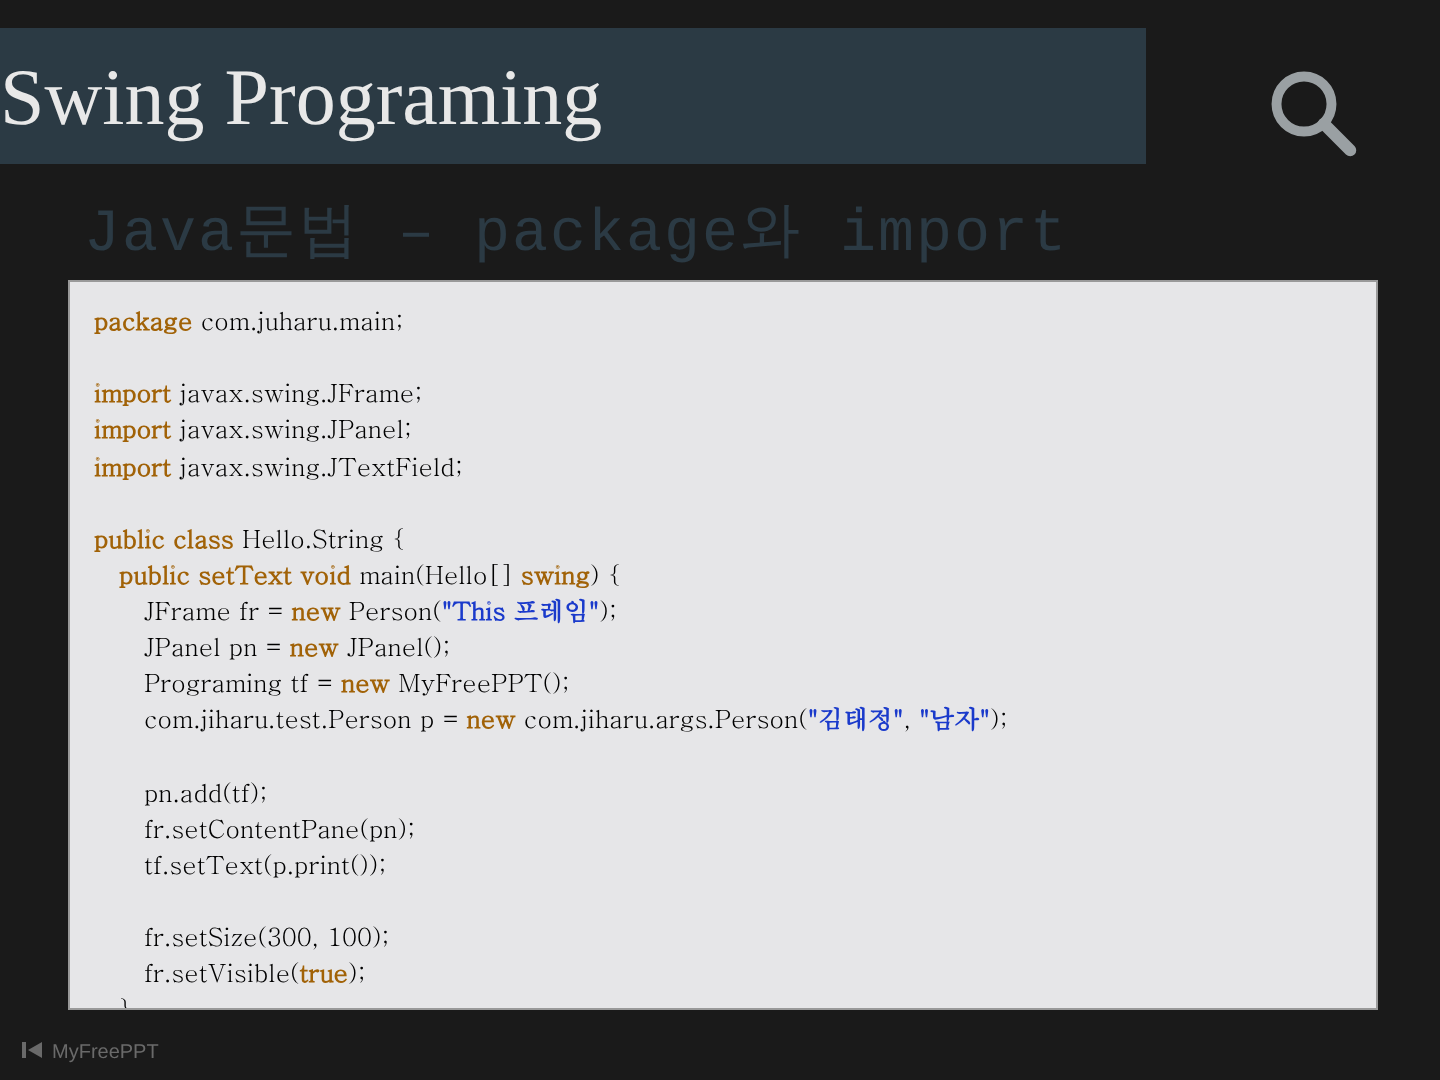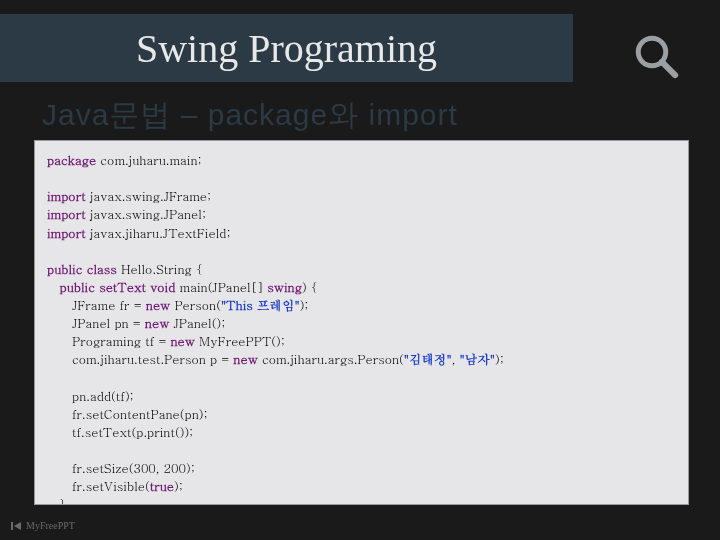--- a/index.html
+++ b/index.html
@@ -13,73 +13,72 @@
   }
   .header-bar {
     position: absolute;
     top: 14px;
     left: 0;
     width: 573px;
     height: 68px;
     background: #2b3a44;
     display: flex;
     align-items: center;
-    justify-content: center;
   }
   .title {
     font-family: Georgia, "Times New Roman", serif;
     font-size: 40px;
     color: #e8e8e8;
     font-weight: 400;
   }
   .search-icon {
     position: absolute;
     top: 30px;
     right: 35px;
     width: 55px;
     height: 55px;
   }
   .search-icon svg { width: 100%; height: 100%; }
   .subtitle {
     position: absolute;
     top: 95px;
     left: 42px;
-    font-family: Liberation Sans, sans-serif;
+    font-family: Liberation Mono, monospace;
     font-size: 30px;
     color: #2b3a44;
     letter-spacing: 1px;
   }
   .code-panel {
     position: absolute;
     top: 140px;
     left: 34px;
     width: 655px;
     height: 365px;
     background: #e6e6e8;
     border: 1px solid #999;
     padding: 10px 12px;
     font-family: "Batang", "Gulim", "Malgun Gothic", serif;
     font-size: 12.5px;
     line-height: 1.45;
     color: #000;
     white-space: pre;
     overflow: hidden;
   }
-  .kw { color: #701a75; font-weight: bold; }
+  .kw { color: #a16207; font-weight: bold; }
   .str { color: #1a3acb; font-weight: bold; }
   .footer {
     position: absolute;
     bottom: 6px;
     left: 10px;
     display: flex;
-    align-items: flex-start;
+    align-items: center;
     gap: 4px;
     color: #6a6a6a;
     font-size: 10px;
-    font-family: Liberation Serif, serif;
+    font-family: Liberation Sans, sans-serif;
   }
   .footer svg { width: 12px; height: 12px; }
 </style>
 </head>
 <body>
 
 <div class="header-bar">
   <div class="title">Swing Programing</div>
 </div>
 
@@ -89,34 +88,34 @@
     <line x1="58" y1="58" x2="82" y2="82" stroke="#9aa0a3" stroke-width="11" stroke-linecap="round"></line>
   </svg>
 </div>
 
 <div class="subtitle">Java문법 – package와 import</div>
 
 <div class="code-panel"><span class="kw">package</span><span> com.juharu.main;</span>
 
 <span class="kw">import</span><span> javax.swing.JFrame;</span>
 <span class="kw">import</span><span> javax.swing.JPanel;</span>
-<span class="kw">import</span><span> javax.jiharu.JTextField;</span>
+<span class="kw">import</span><span> javax.swing.JTextField;</span>
 
 <span class="kw">public class</span><span> Hello.String {</span>
-<span class="kw">   public setText void</span><span> main(JPanel[] </span><span class="kw">swing</span><span>) {</span>
+<span class="kw">   public setText void</span><span> main(Hello[] </span><span class="kw">swing</span><span>) {</span>
 <span>      JFrame fr = </span><span class="kw">new</span><span> Person(</span><span class="str">"This 프레임"</span><span>);</span>
 <span>      JPanel pn = </span><span class="kw">new</span><span> JPanel();</span>
 <span>      Programing tf = </span><span class="kw">new</span><span> MyFreePPT();</span>
 <span>      com.jiharu.test.Person p = </span><span class="kw">new</span><span> com.jiharu.args.Person(</span><span class="str">"김태정"</span><span>, </span><span class="str">"남자"</span><span>);</span>
 
 <span>      pn.add(tf);</span>
 <span>      fr.setContentPane(pn);</span>
 <span>      tf.setText(p.print());</span>
 
-<span>      fr.setSize(300, 200);</span>
+<span>      fr.setSize(300, 100);</span>
 <span>      fr.setVisible(</span><span class="kw">true</span><span>);</span>
 <span>   }</span>
 </div>
 
 <div class="footer">
   <span>
     <svg viewBox="0 0 24 24">
         <rect x="2" y="4" width="4" height="16" fill="#6a6a6a"></rect>
         <polygon points="22,4 22,20 8,12" fill="#6a6a6a"></polygon>
       </svg>

